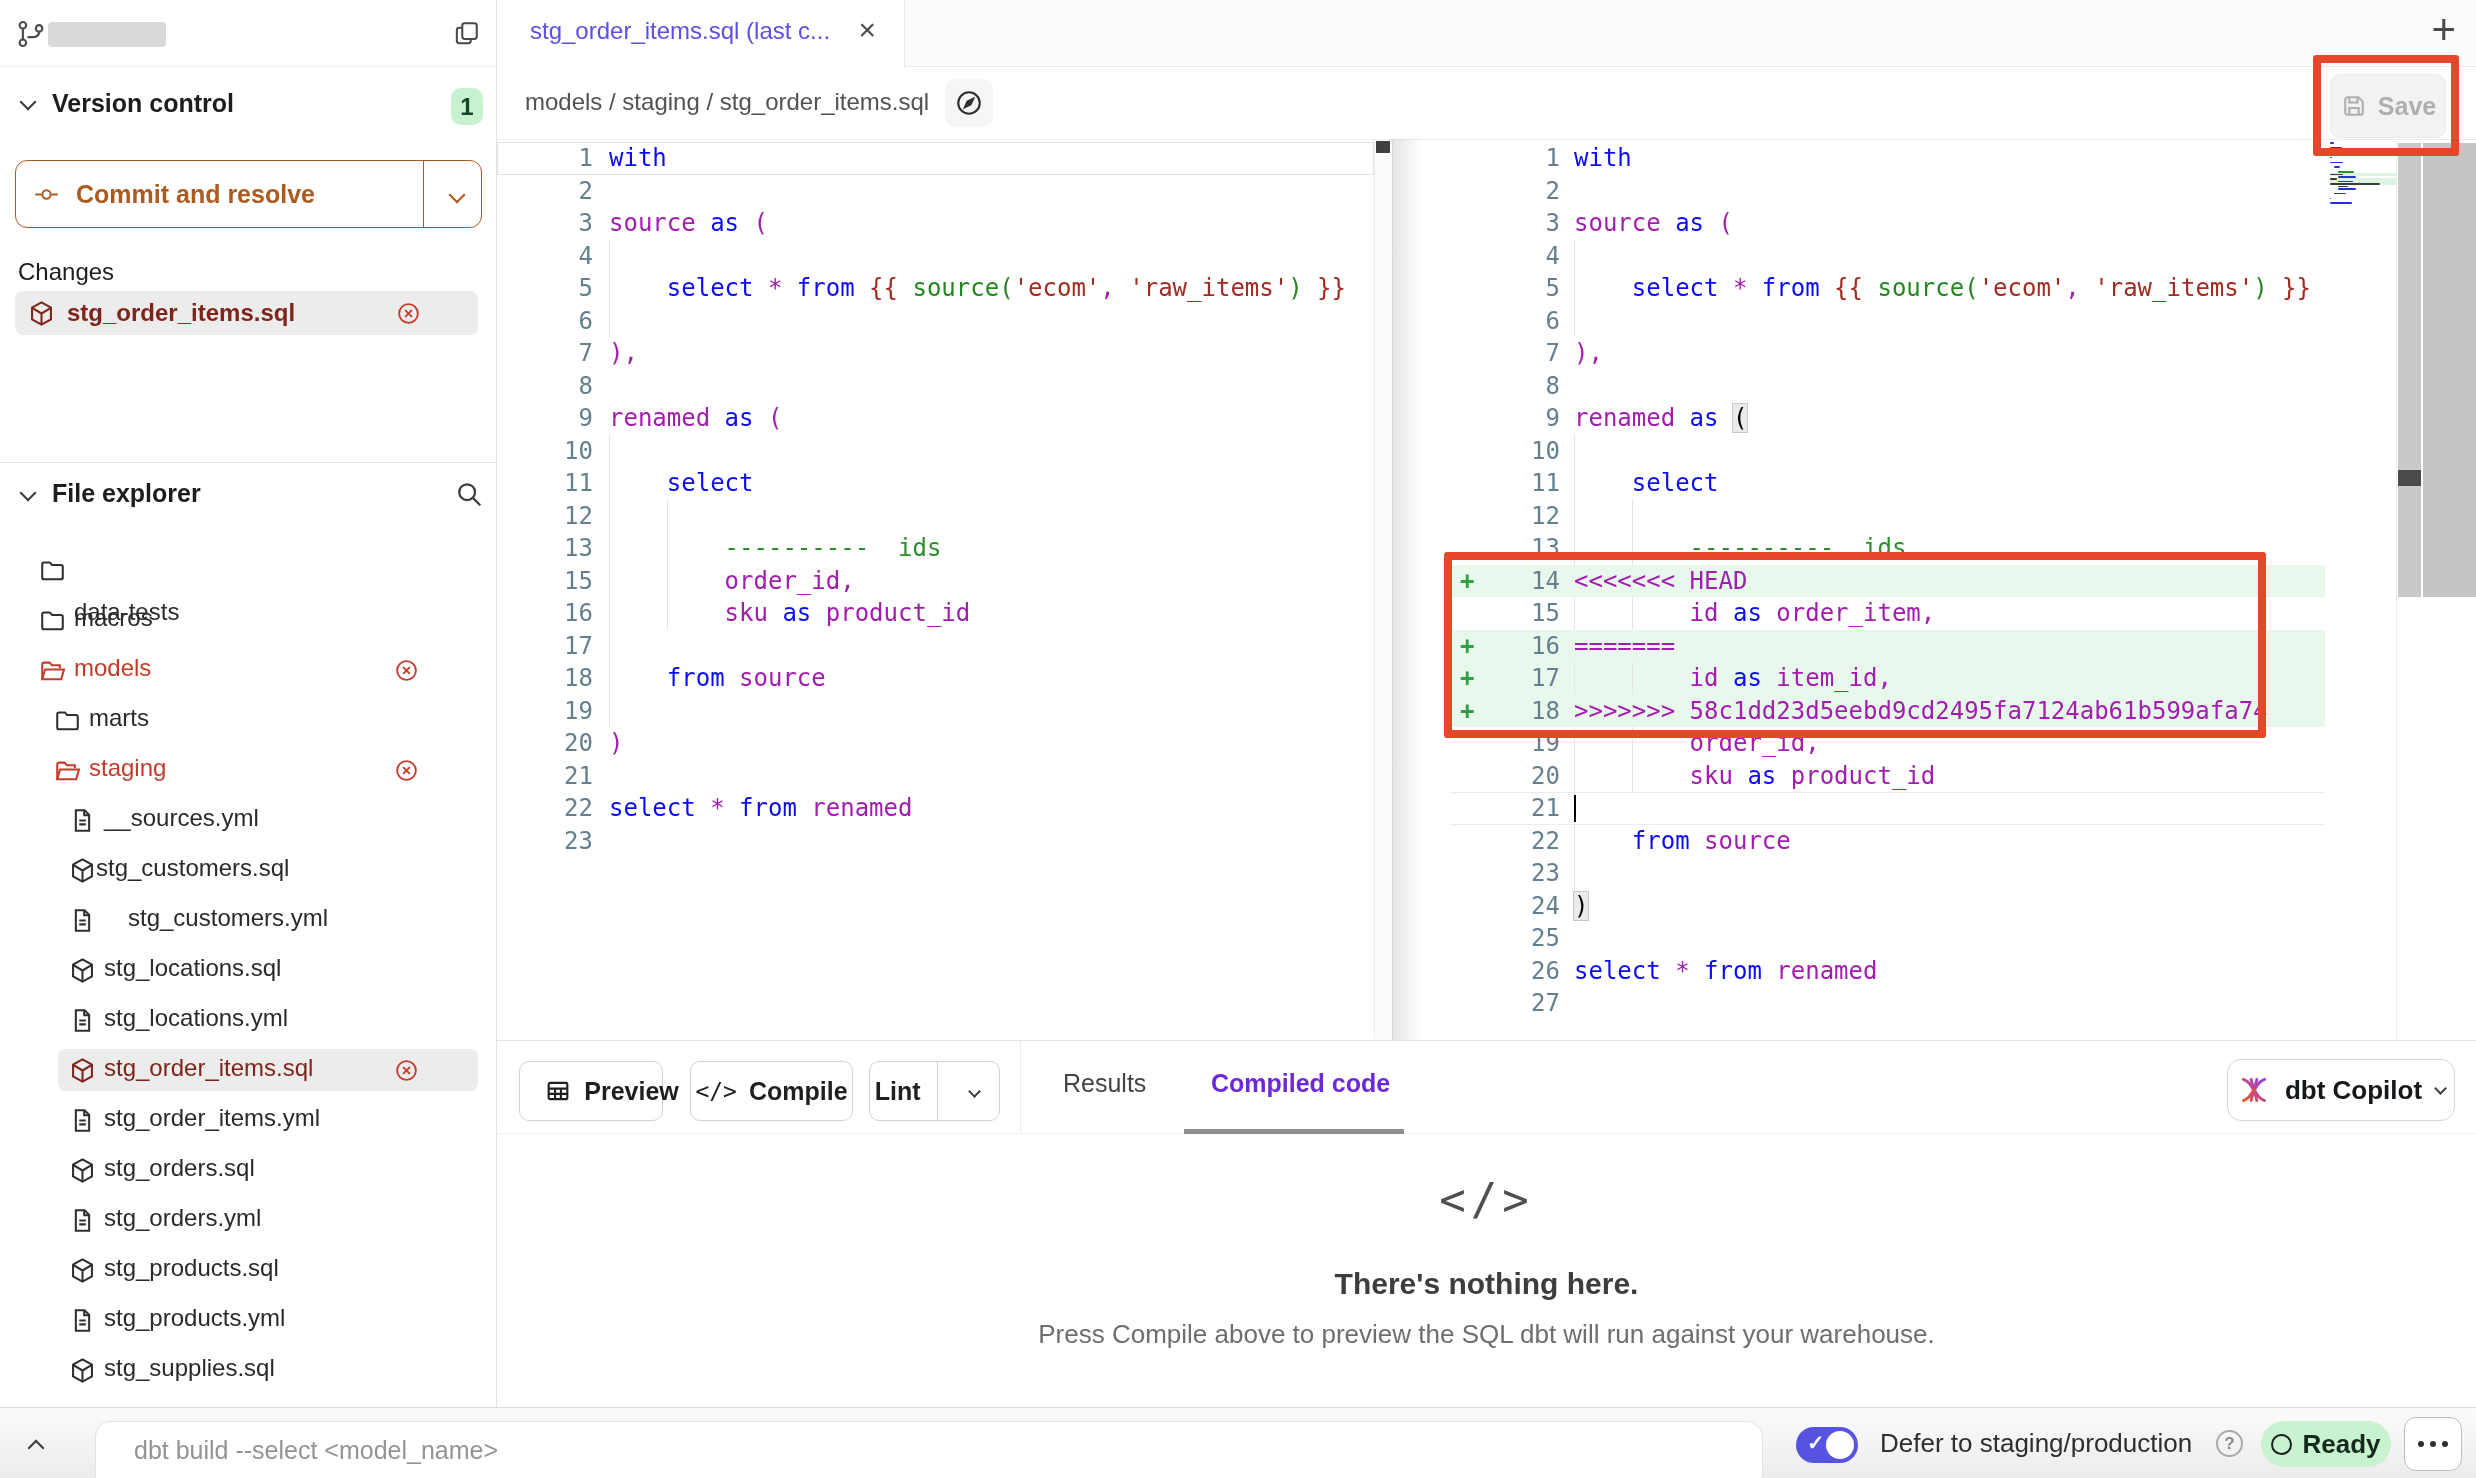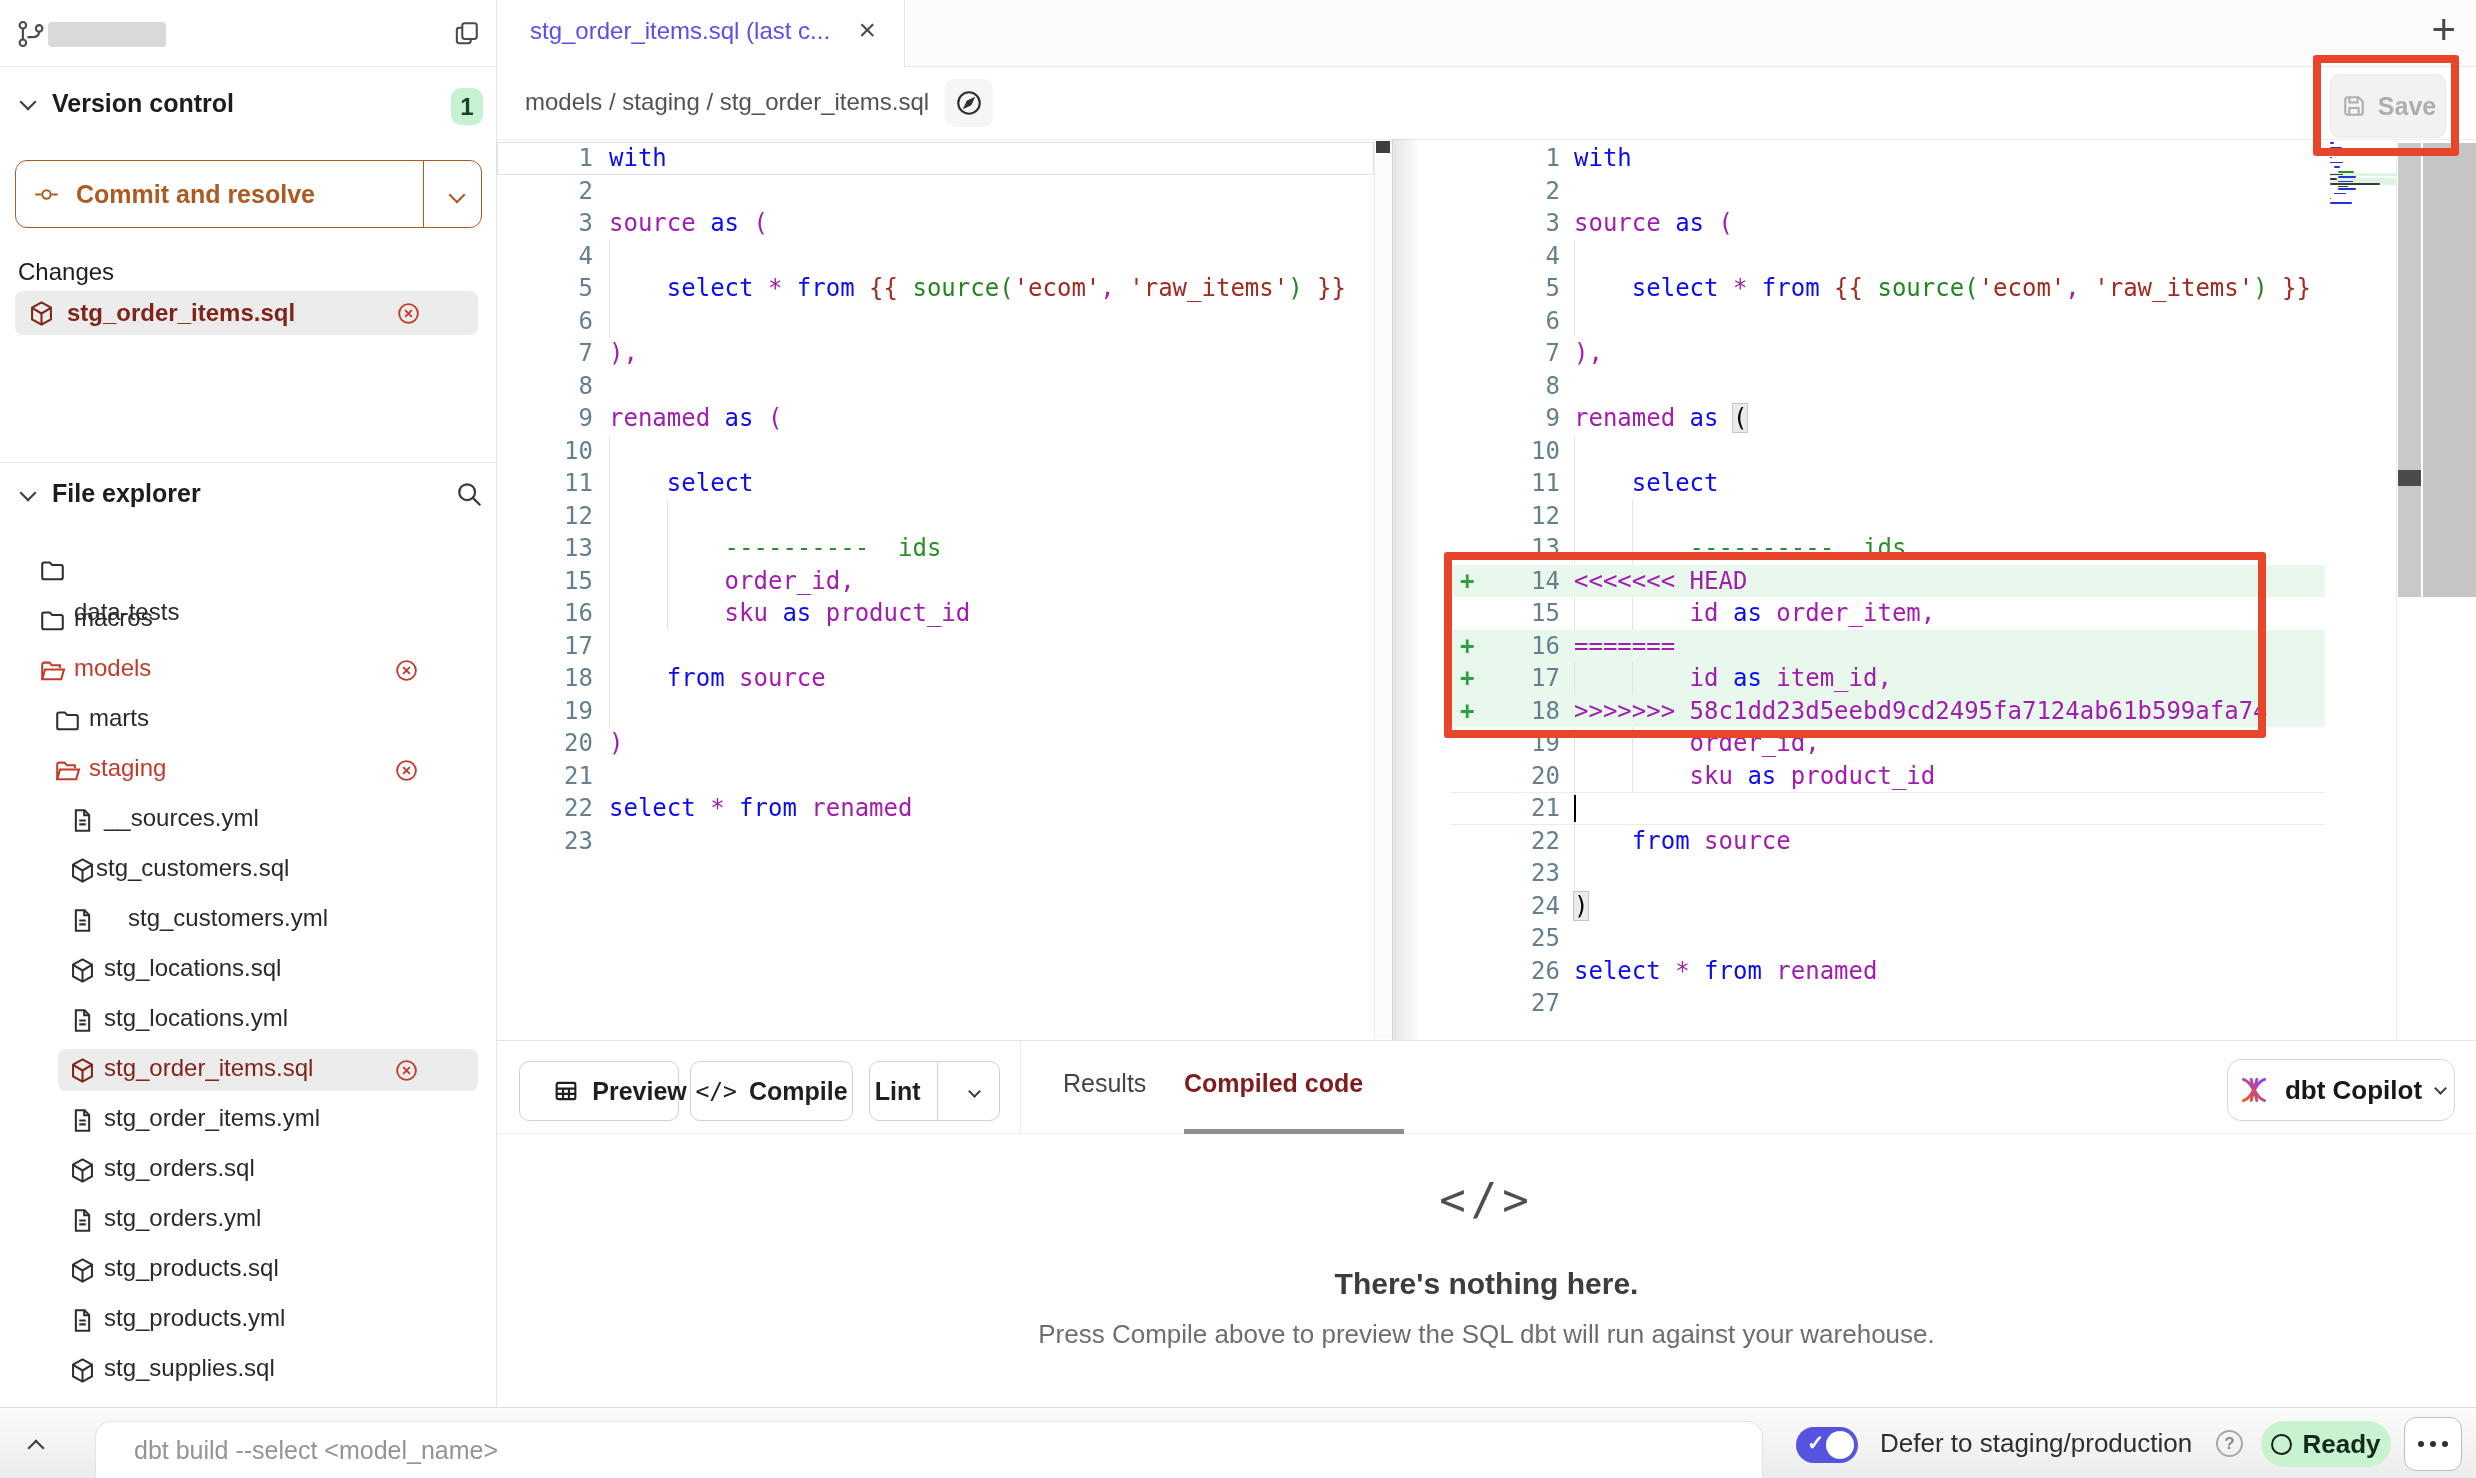--- a/index.html
+++ b/index.html
@@ -106,31 +106,31 @@
   .annotation { position:absolute; border:8px solid #e8462b; border-radius:3px; pointer-events:none; z-index:40; }
   .anno-save { left:2313px; top:55px; width:146px; height:101px; }
   .anno-conflict { left:1444px; top:552px; width:822px; height:186px; }
 
   
   .bottom-panel { position:absolute; left:497px; top:1040px; right:0; height:367px; background:#fff; border-top:1px solid #e3e3e3; }
   .toolbar-border { position:absolute; left:0; top:92px; right:0; height:1px; background:#f0f0f0; }
   .tool-divider { position:absolute; left:523px; top:0; width:1px; height:92px; background:#ececec; }
   .btn { position:absolute; top:20px; height:60px; border:1px solid #d2d2d2; border-radius:10px; background:#fff;
          display:flex; align-items:center; justify-content:center; gap:12px; font-size:25px; font-weight:600; color:#1f1f1f; cursor:pointer; }
-  .btn-preview { left:22px; width:160px;padding-left:41px; }
+  .btn-preview { left:22px; width:144px;padding-left:41px; }
   .btn-compile { left:193px; width:163px; }
   .btn-lint { left:372px; width:131px; padding:0; }
   .btn-lint .lintlbl { width:68px; text-align:center; }
   .btn-lint .lsplit { width:1px; height:100%; background:#d2d2d2; }
   .btn-lint .ldd { width:60px; display:flex; align-items:center; justify-content:center; }
   .glyph-code { font-family:"DejaVu Sans Mono", monospace; font-weight:500; }
 
   .bp-tab { position:absolute; top:28px; font-size:25px; cursor:pointer; }
   .bp-tab-results { left:566px; color:#444; font-weight:500; }
-  .bp-tab-compiled { left:687px; color:#7f1d1d; font-weight:600; }
+  .bp-tab-compiled { left:714px; color:#6d28d9; font-weight:600; }
   .bp-underline { position:absolute; left:687px; top:88px; width:220px; height:5px; background:#8f8f8f; }
 
   .copilot-btn { position:absolute; right:21px; top:18px; width:228px; height:62px; border:1px solid #d6d6d6; border-radius:14px;
                  background:#fff; display:flex; align-items:center; justify-content:center; gap:14px; cursor:pointer; }
   .copilot-btn .clbl { font-size:26px; font-weight:700; color:#15181b; }
 
   .empty { position:absolute; left:0; right:0; top:133px; text-align:center; }
   .empty .eglyph { font-family:"DejaVu Sans Mono", monospace; font-size:44px; font-weight:500; color:#4f4f4f; letter-spacing:5px; }
   .empty .etitle { margin-top:42px; font-size:30px; font-weight:700; color:#3d3d3d; }
   .empty .esub { margin-top:18px; font-size:26px; color:#6e6e6e; }

